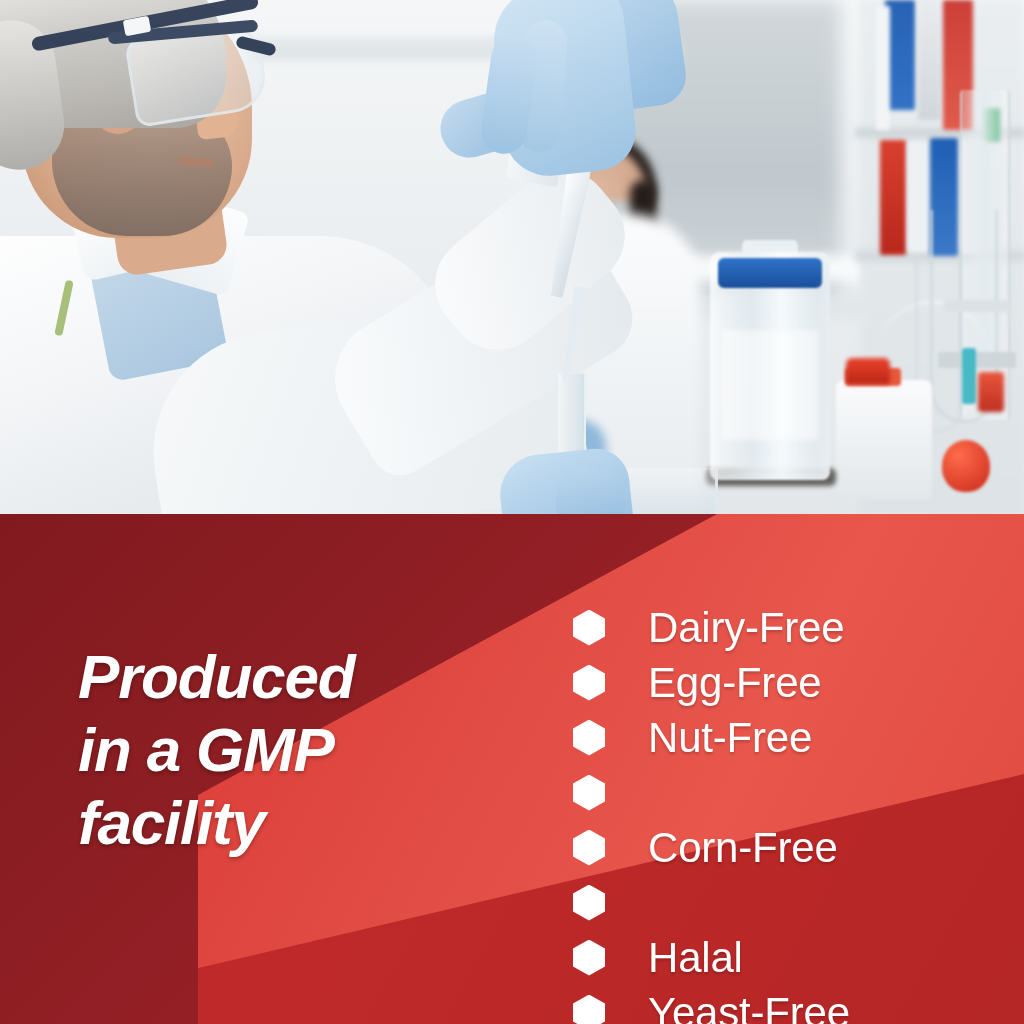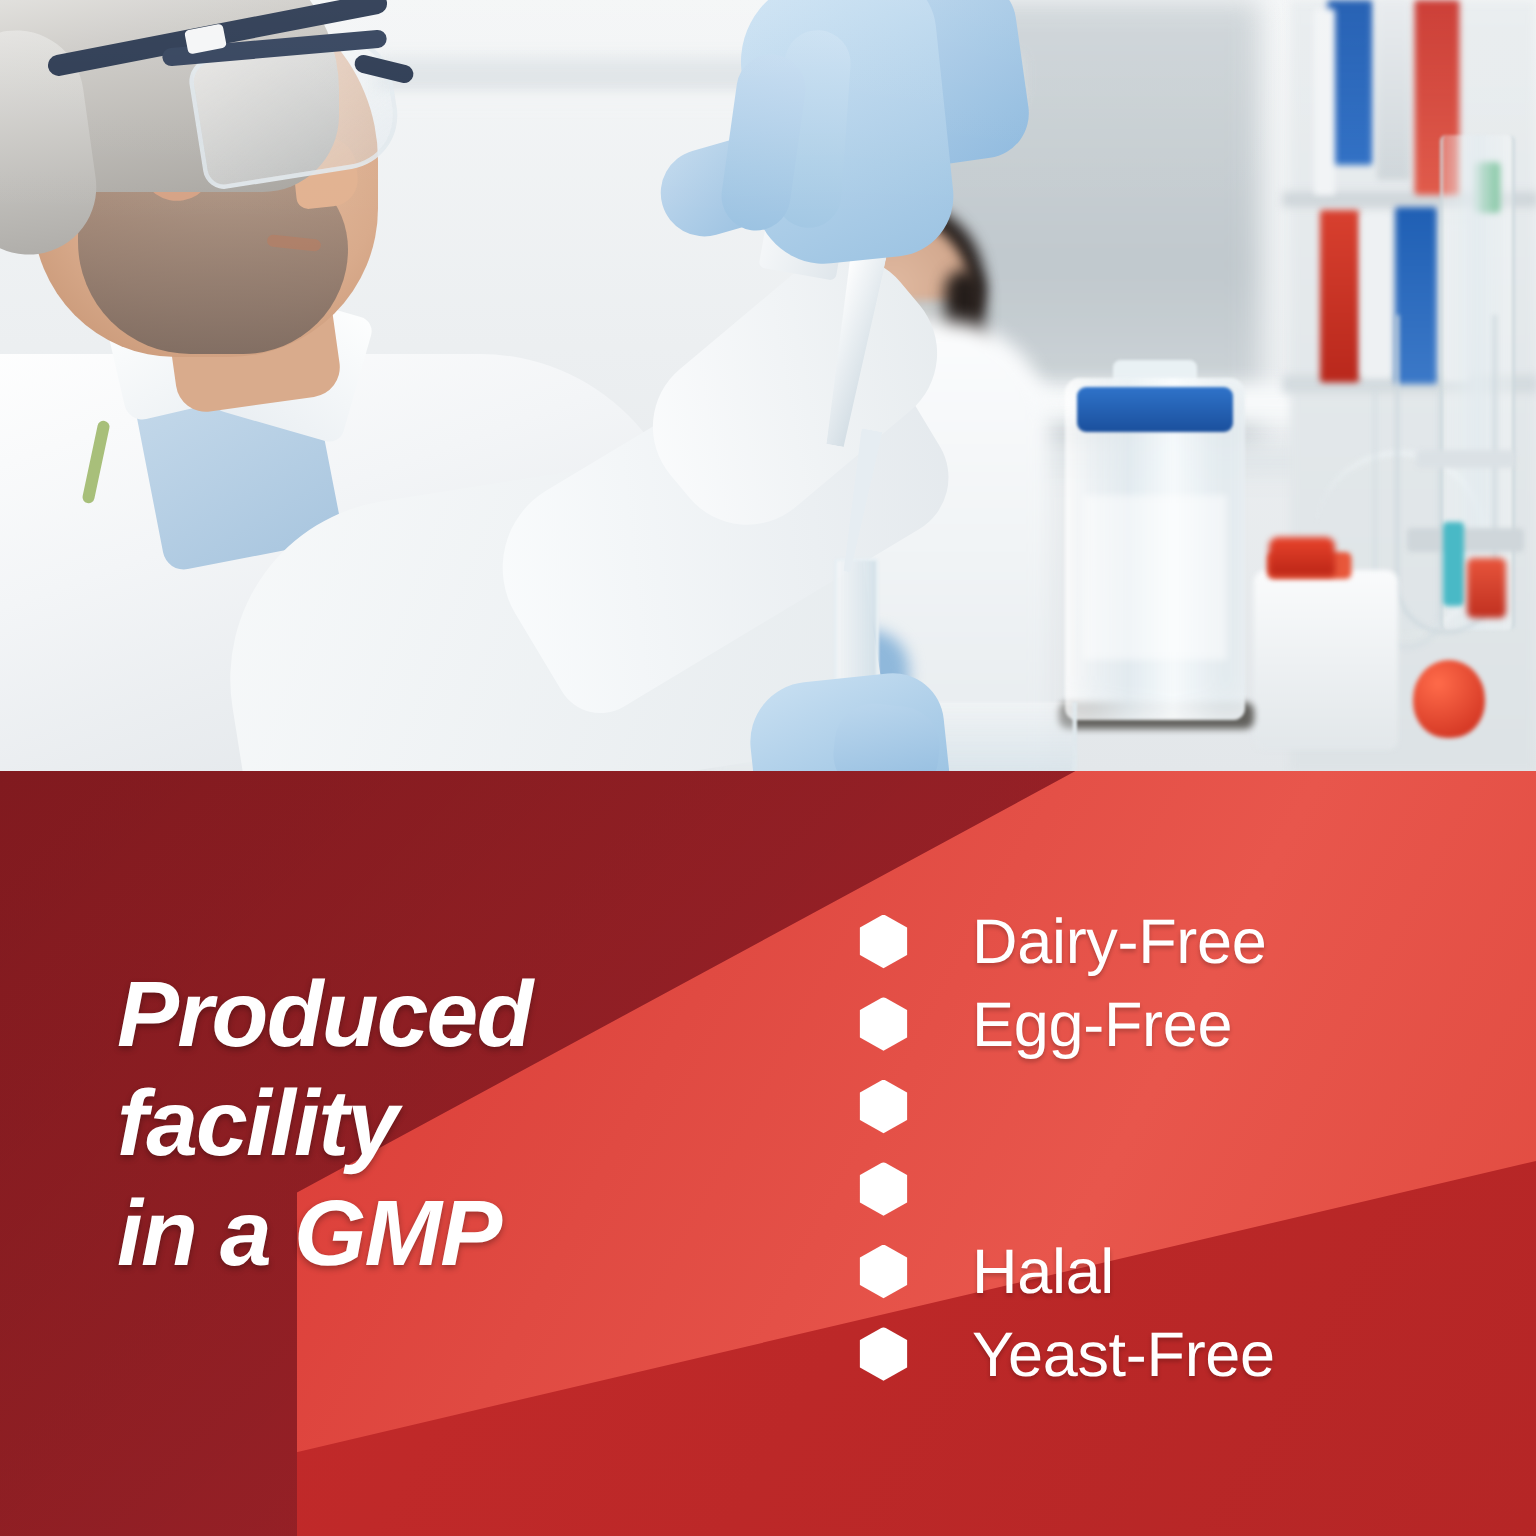--- a/index.html
+++ b/index.html
@@ -301,41 +301,53 @@
 
   <div id="panel">
     <div id="panel-base"></div>
     <div id="wedge-br"></div>
     <div id="wedge-br2"></div>
     <div id="band-dark"></div>
     <div id="band-dark-edge"></div>
 
     <div id="headline">
       <span class="hl">Produced</span>
+      <span class="hl">in a GMP</span>
       <span class="hl">facility</span>
-      <span class="hl">in a GMP</span>
     </div>
 
     <div id="benefits">
       <div class="brow">
         <span class="hexbox">
             <span class="hex"></span>
           </span>
         <span class="blabel">Dairy-Free</span>
       </div>
       <div class="brow">
         <span class="hexbox">
             <span class="hex"></span>
           </span>
         <span class="blabel">Egg-Free</span>
       </div>
       <div class="brow">
         <span class="hexbox">
             <span class="hex"></span>
           </span>
+        <span class="blabel">Nut-Free</span>
+      </div>
+      <div class="brow">
+        <span class="hexbox">
+            <span class="hex"></span>
+          </span>
+      </div>
+      <div class="brow">
+        <span class="hexbox">
+            <span class="hex"></span>
+          </span>
+        <span class="blabel">Corn-Free</span>
       </div>
       <div class="brow">
         <span class="hexbox">
             <span class="hex"></span>
           </span>
       </div>
       <div class="brow">
         <span class="hexbox">
             <span class="hex"></span>
           </span>

